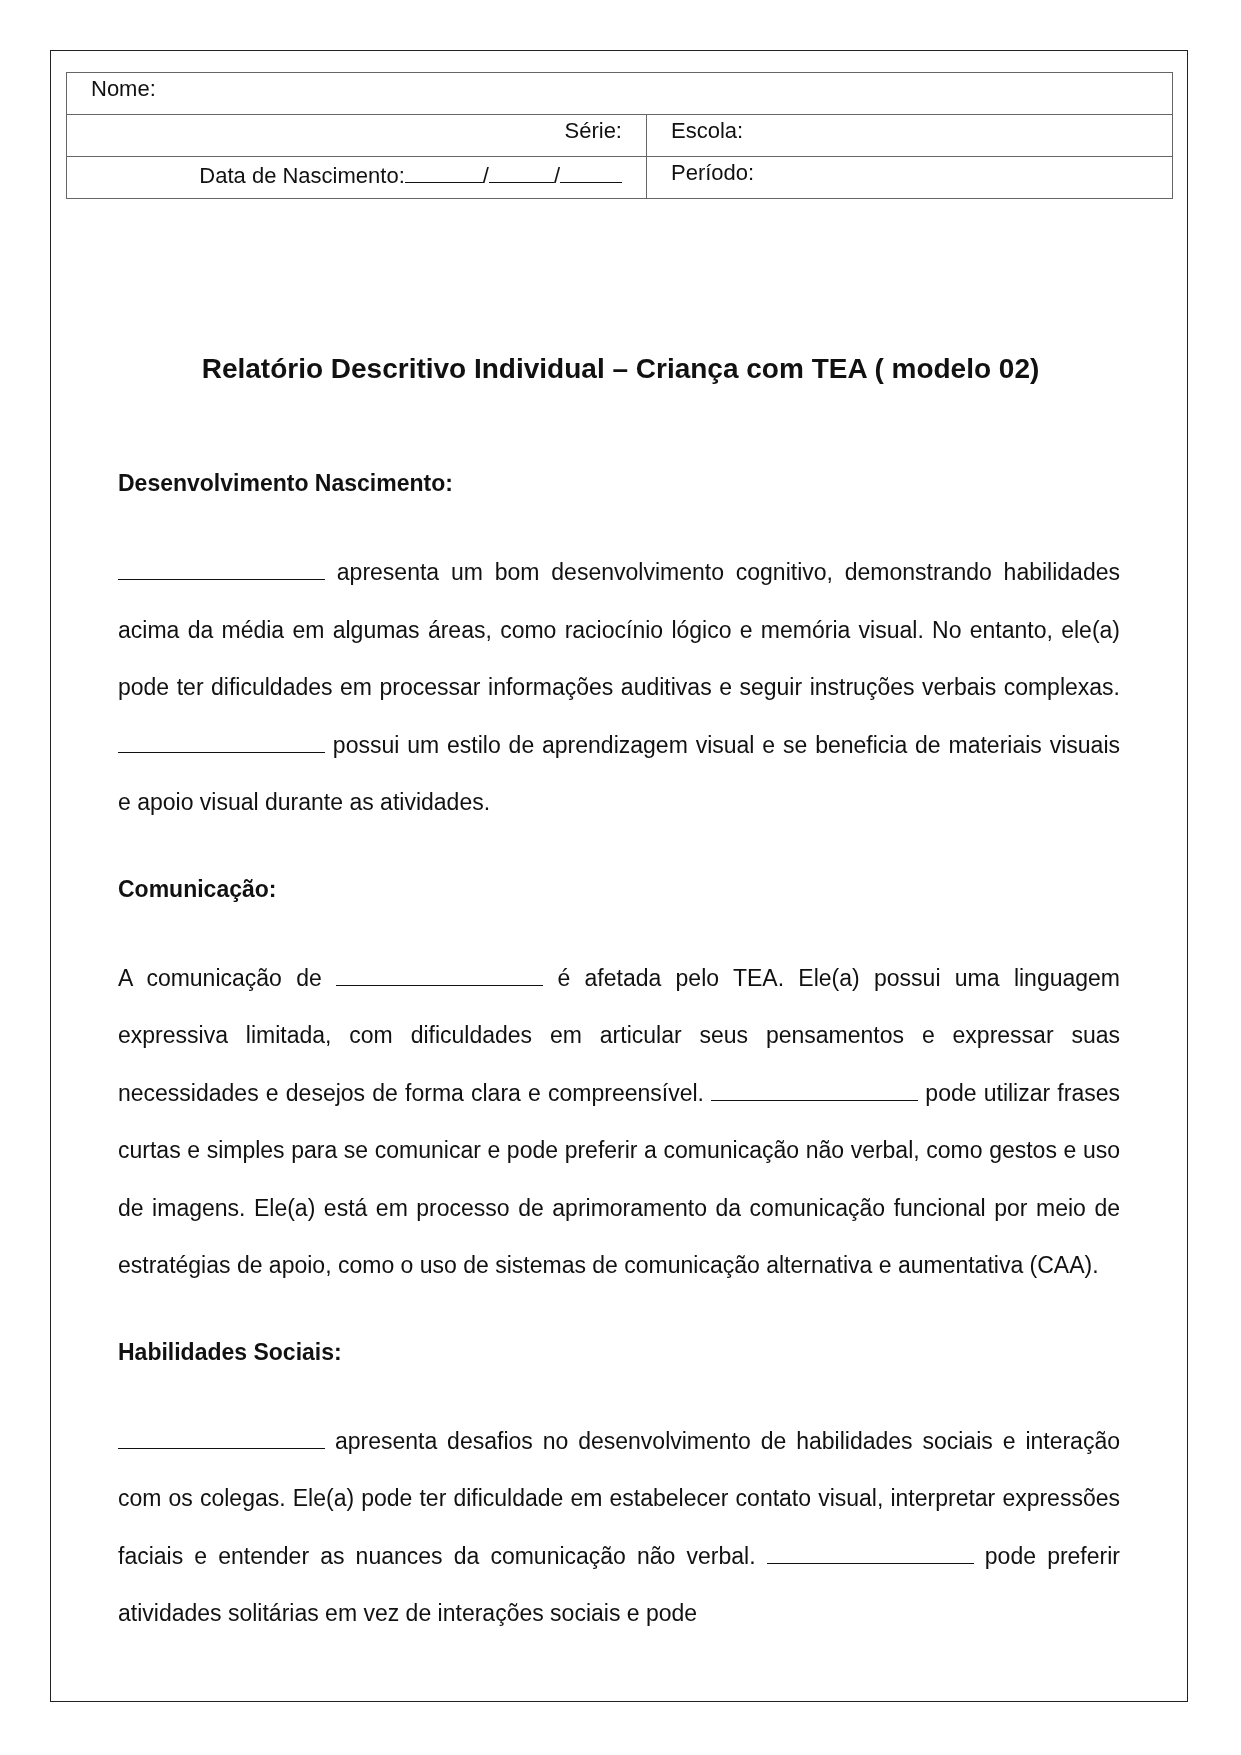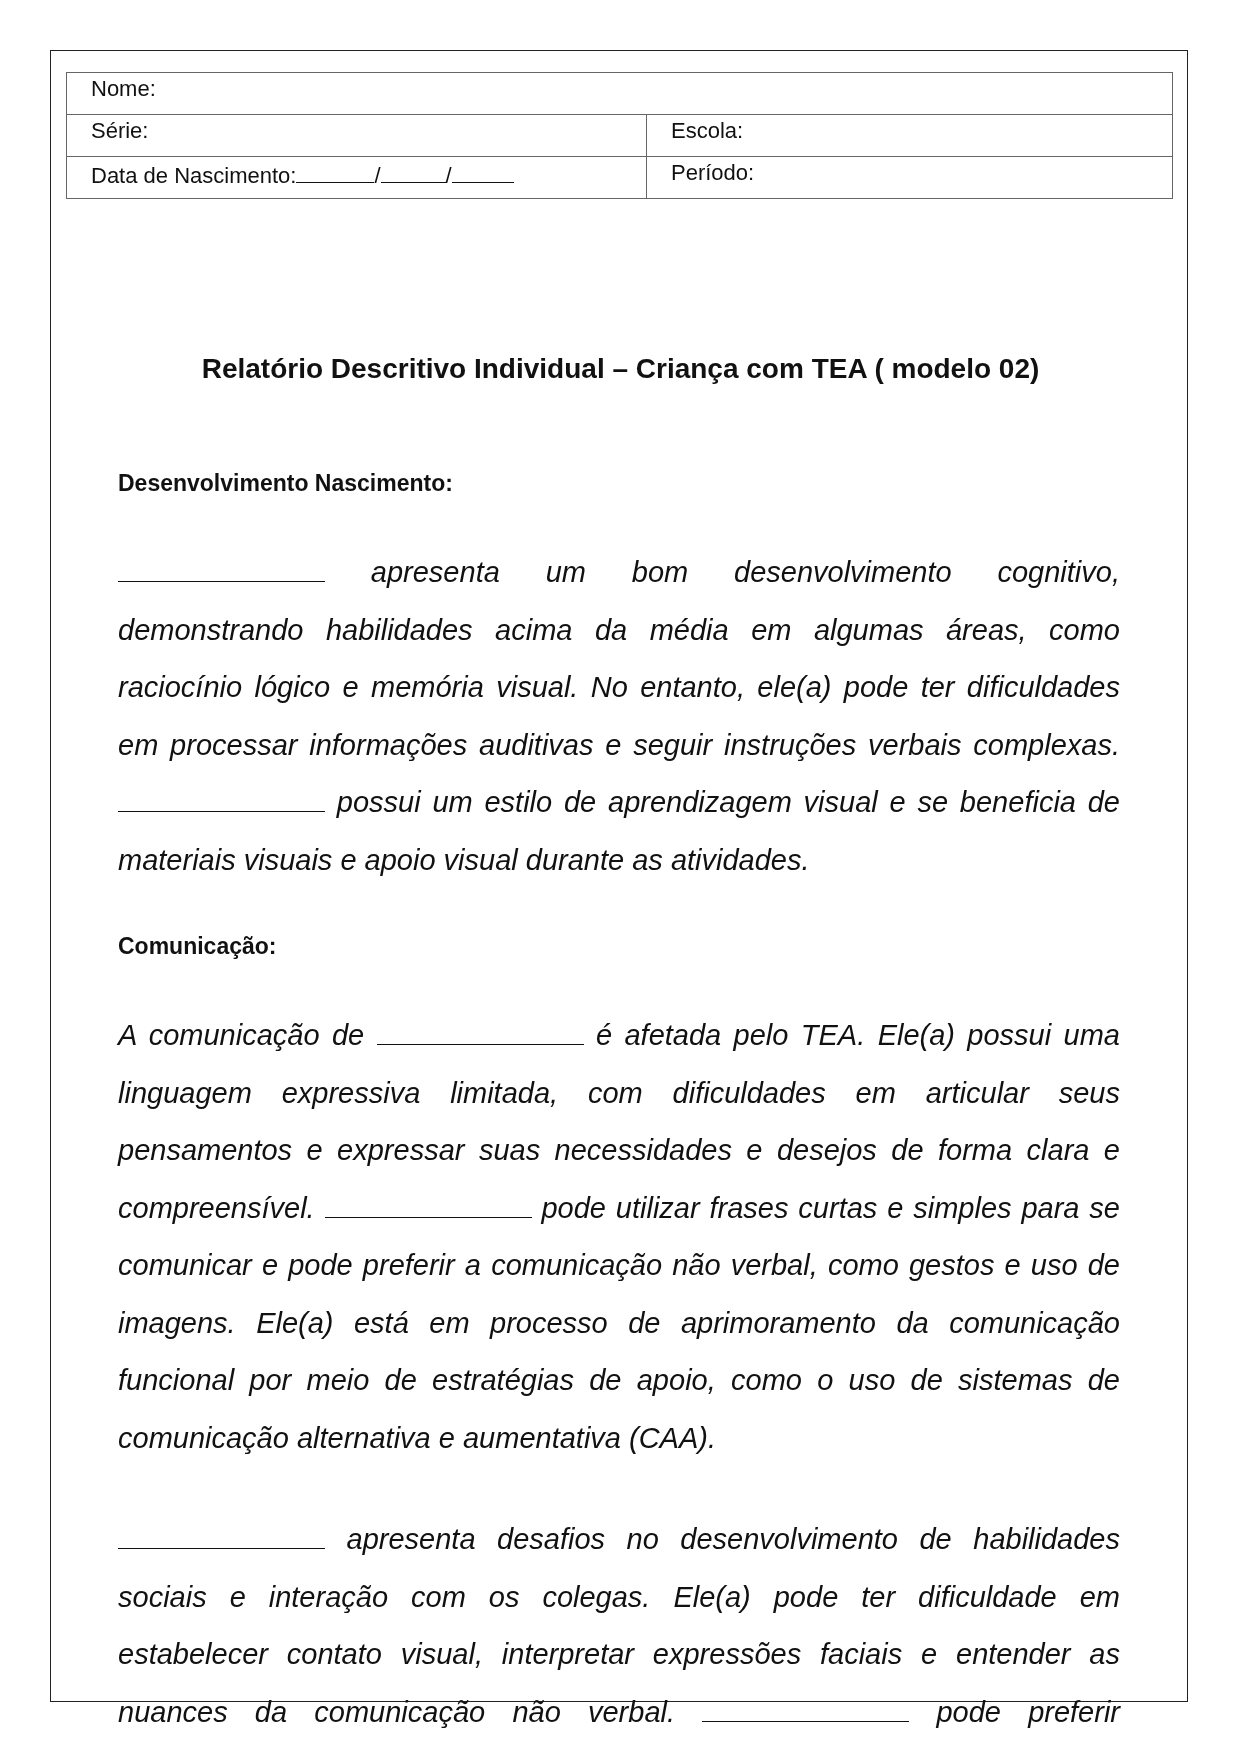--- a/index.html
+++ b/index.html
@@ -3,27 +3,27 @@
 <meta charset="utf-8">
 <style>
   html, body { margin:0; padding:0; background:#ffffff; }
   body { width:1241px; height:1755px; position:relative; overflow:hidden;
          font-family:"Liberation Sans", sans-serif; color:#111; }
   .page-frame { position:absolute; left:50px; top:50px; width:1138px; height:1652px;
          border:1.5px solid #222; box-sizing:border-box; }
   table.info { position:absolute; left:66px; top:72px; width:1107px; border-collapse:collapse; }
   table.info td { border:1.5px solid #666; height:42px; padding:0 24px; font-size:22px;
          vertical-align:top; padding-top:3px; box-sizing:border-box; }
-  table.info td.left { width:580px; }
+  table.info td.left { width:580px;text-align:right; }
   .blank-line { display:inline-block; border-bottom:1.5px solid #111; height:22px; vertical-align:baseline; }
   .title { position:absolute; left:0; width:1241px; top:353px; text-align:center;
          font-weight:bold; font-size:28px; }
   .content { position:absolute; left:118px; width:1002px; top:470px; }
   .heading { font-weight:bold; font-size:23px; margin:0; height:32px; }
-  .para { font-size:29px; line-height:57.5px; text-align:justify; margin:0;font-style:italic; }
+  .para { font-size:23px; line-height:57.5px; text-align:justify; margin:0; }
   .para .fill { display:inline-block; width:207px; border-bottom:1.5px solid #111; height:18px; }
   .sec1-head { margin-bottom:42px; }
   .gap { height:44px; }
 </style>
 </head>
 <body>
 
 <div class="page-frame"></div>
 
 <table class="info">
@@ -51,15 +51,16 @@
     <p class="heading sec1-head">Desenvolvimento Nascimento:</p>
     <p class="para"><span class="fill"></span><span> apresenta um bom desenvolvimento cognitivo, demonstrando habilidades acima da média em algumas áreas, como raciocínio lógico e memória visual. No entanto, ele(a) pode ter dificuldades em processar informações auditivas e seguir instruções verbais complexas. </span><span class="fill"></span><span> possui um estilo de aprendizagem visual e se beneficia de materiais visuais e apoio visual durante as atividades.</span></p>
   </div>
   <div class="gap"></div>
   <div>
     <p class="heading sec1-head">Comunicação:</p>
     <p class="para"><span>A comunicação de </span><span class="fill"></span><span> é afetada pelo TEA. Ele(a) possui uma linguagem expressiva limitada, com dificuldades em articular seus pensamentos e expressar suas necessidades e desejos de forma clara e compreensível. </span><span class="fill"></span><span> pode utilizar frases curtas e simples para se comunicar e pode preferir a comunicação não verbal, como gestos e uso de imagens. Ele(a) está em processo de aprimoramento da comunicação funcional por meio de estratégias de apoio, como o uso de sistemas de comunicação alternativa e aumentativa (CAA).</span></p>
   </div>
   <div class="gap"></div>
   <div>
+    <p class="heading sec1-head">Habilidades Sociais:</p>
     <p class="para"><span class="fill"></span><span> apresenta desafios no desenvolvimento de habilidades sociais e interação com os colegas. Ele(a) pode ter dificuldade em estabelecer contato visual, interpretar expressões faciais e entender as nuances da comunicação não verbal. </span><span class="fill"></span><span> pode preferir atividades solitárias em vez de interações sociais e pode</span></p>
   </div>
 </div>
 
 </body></html>

